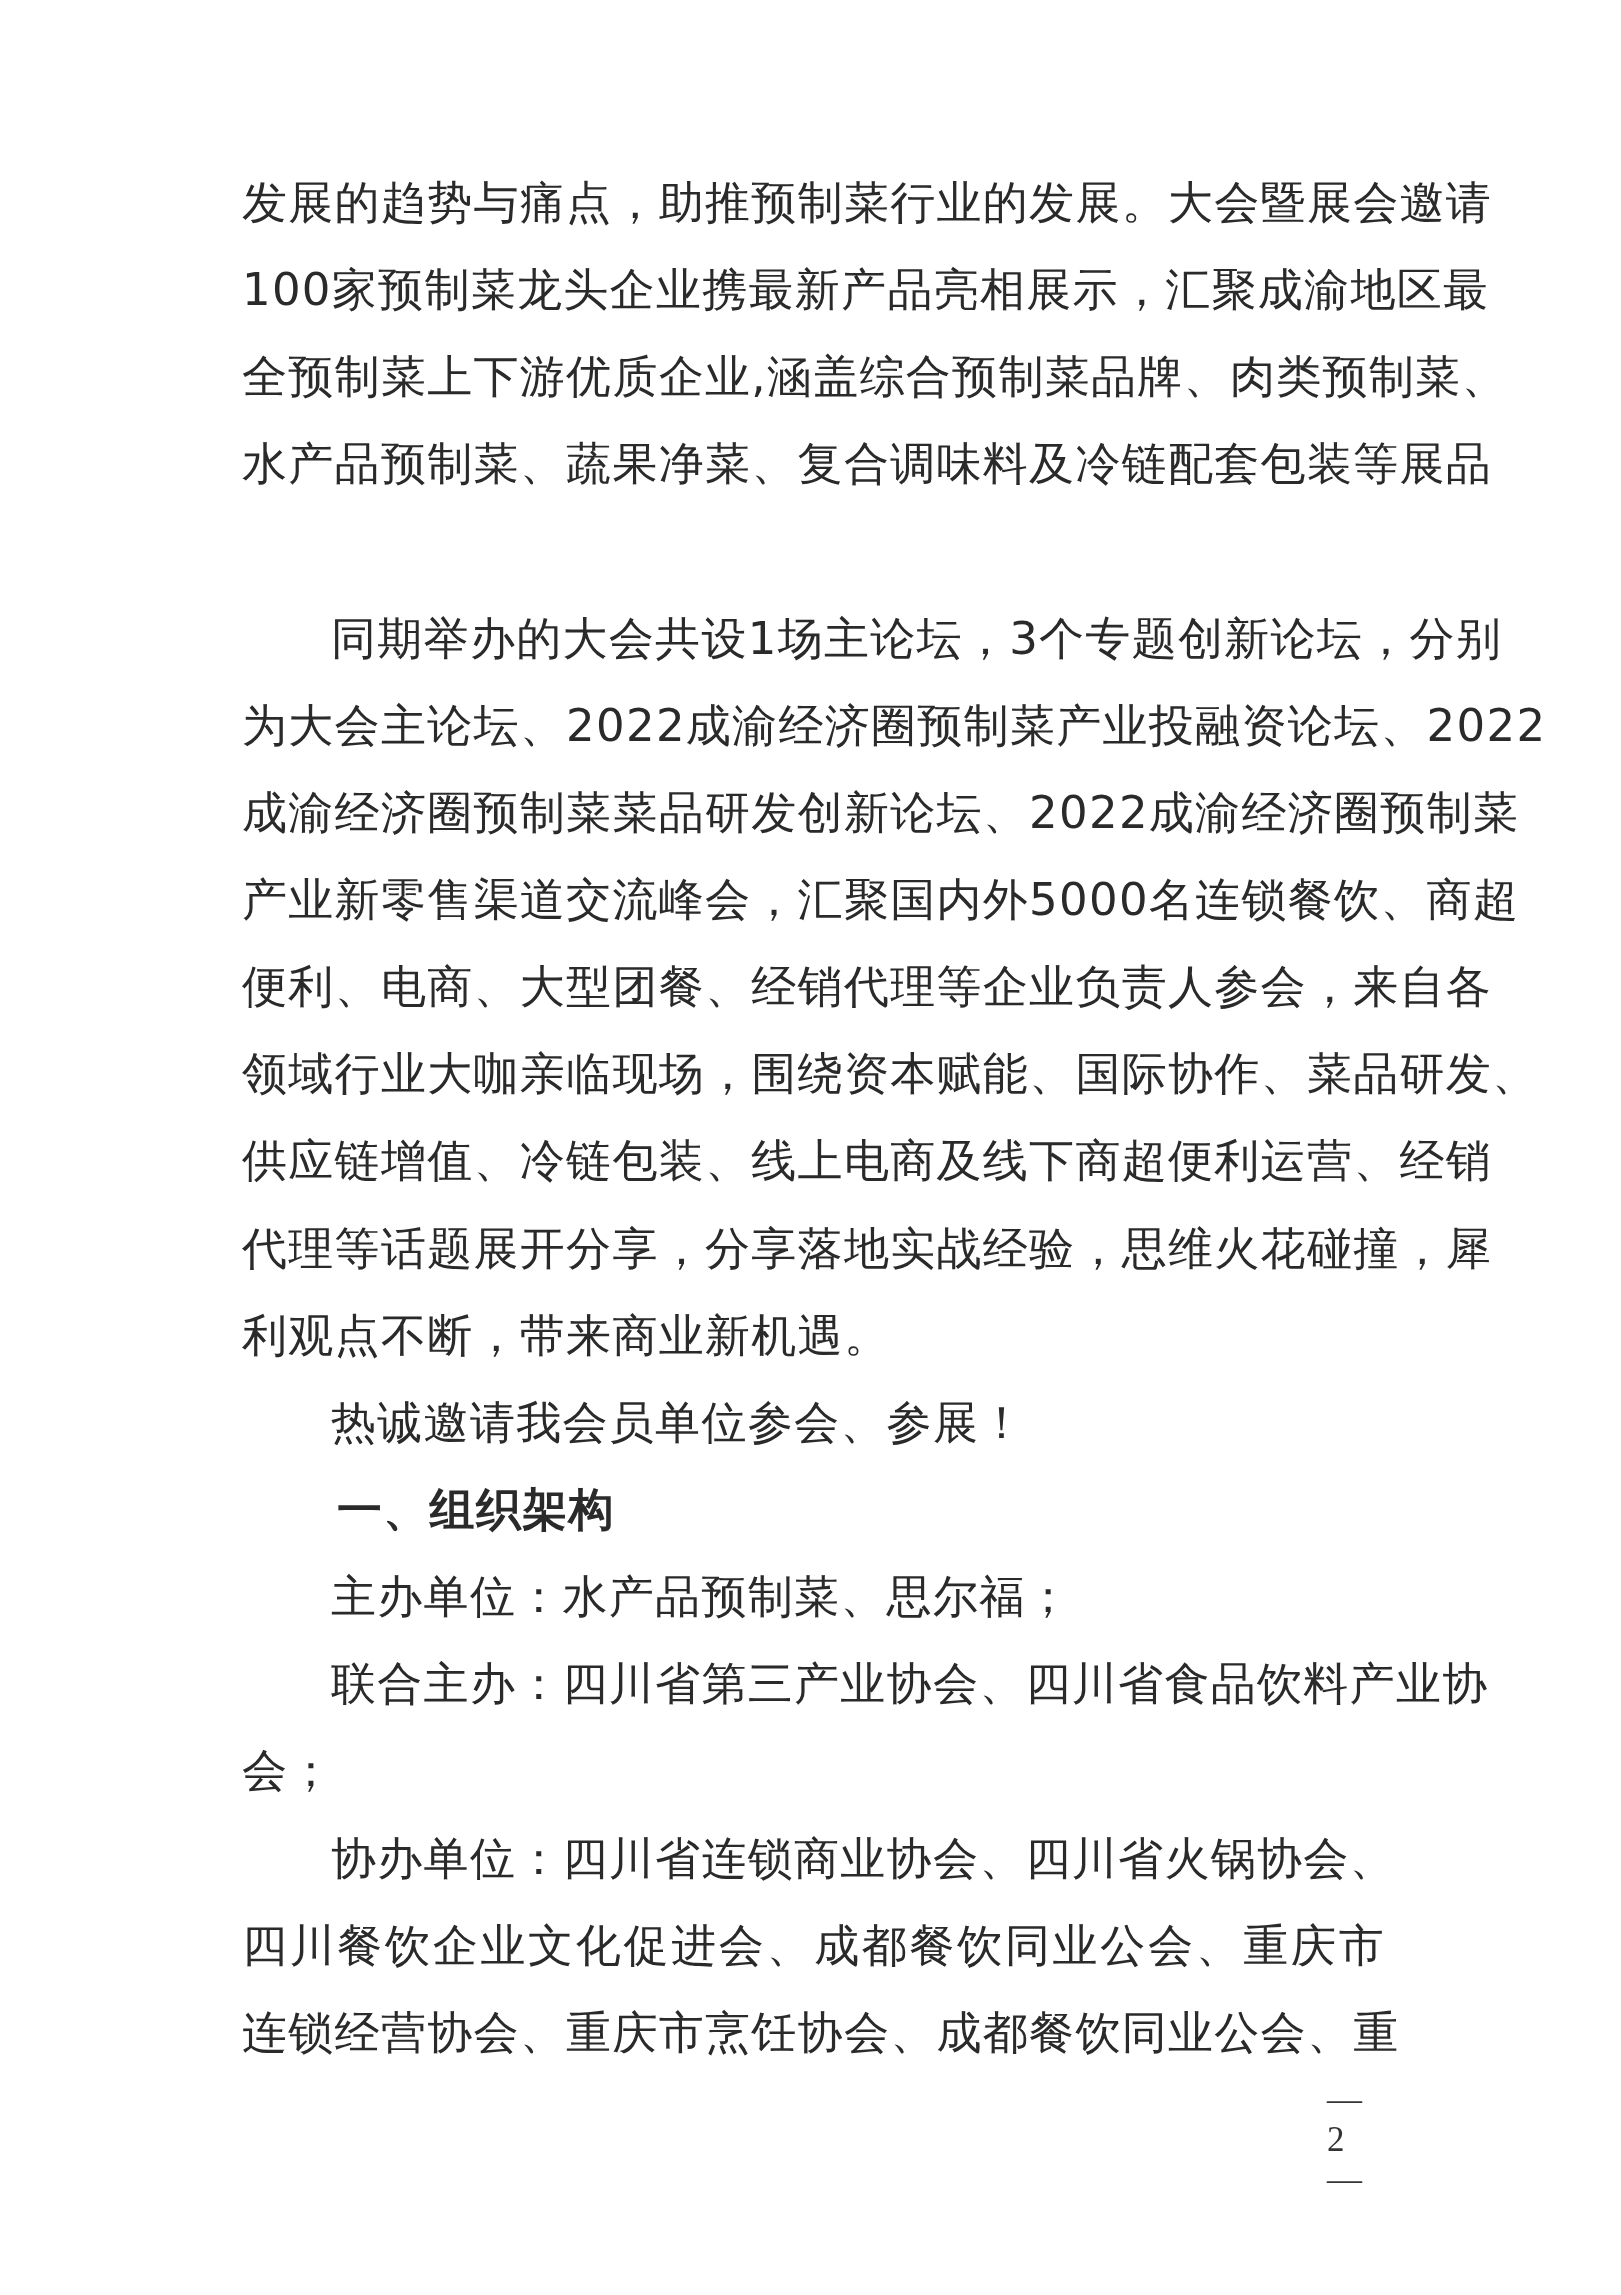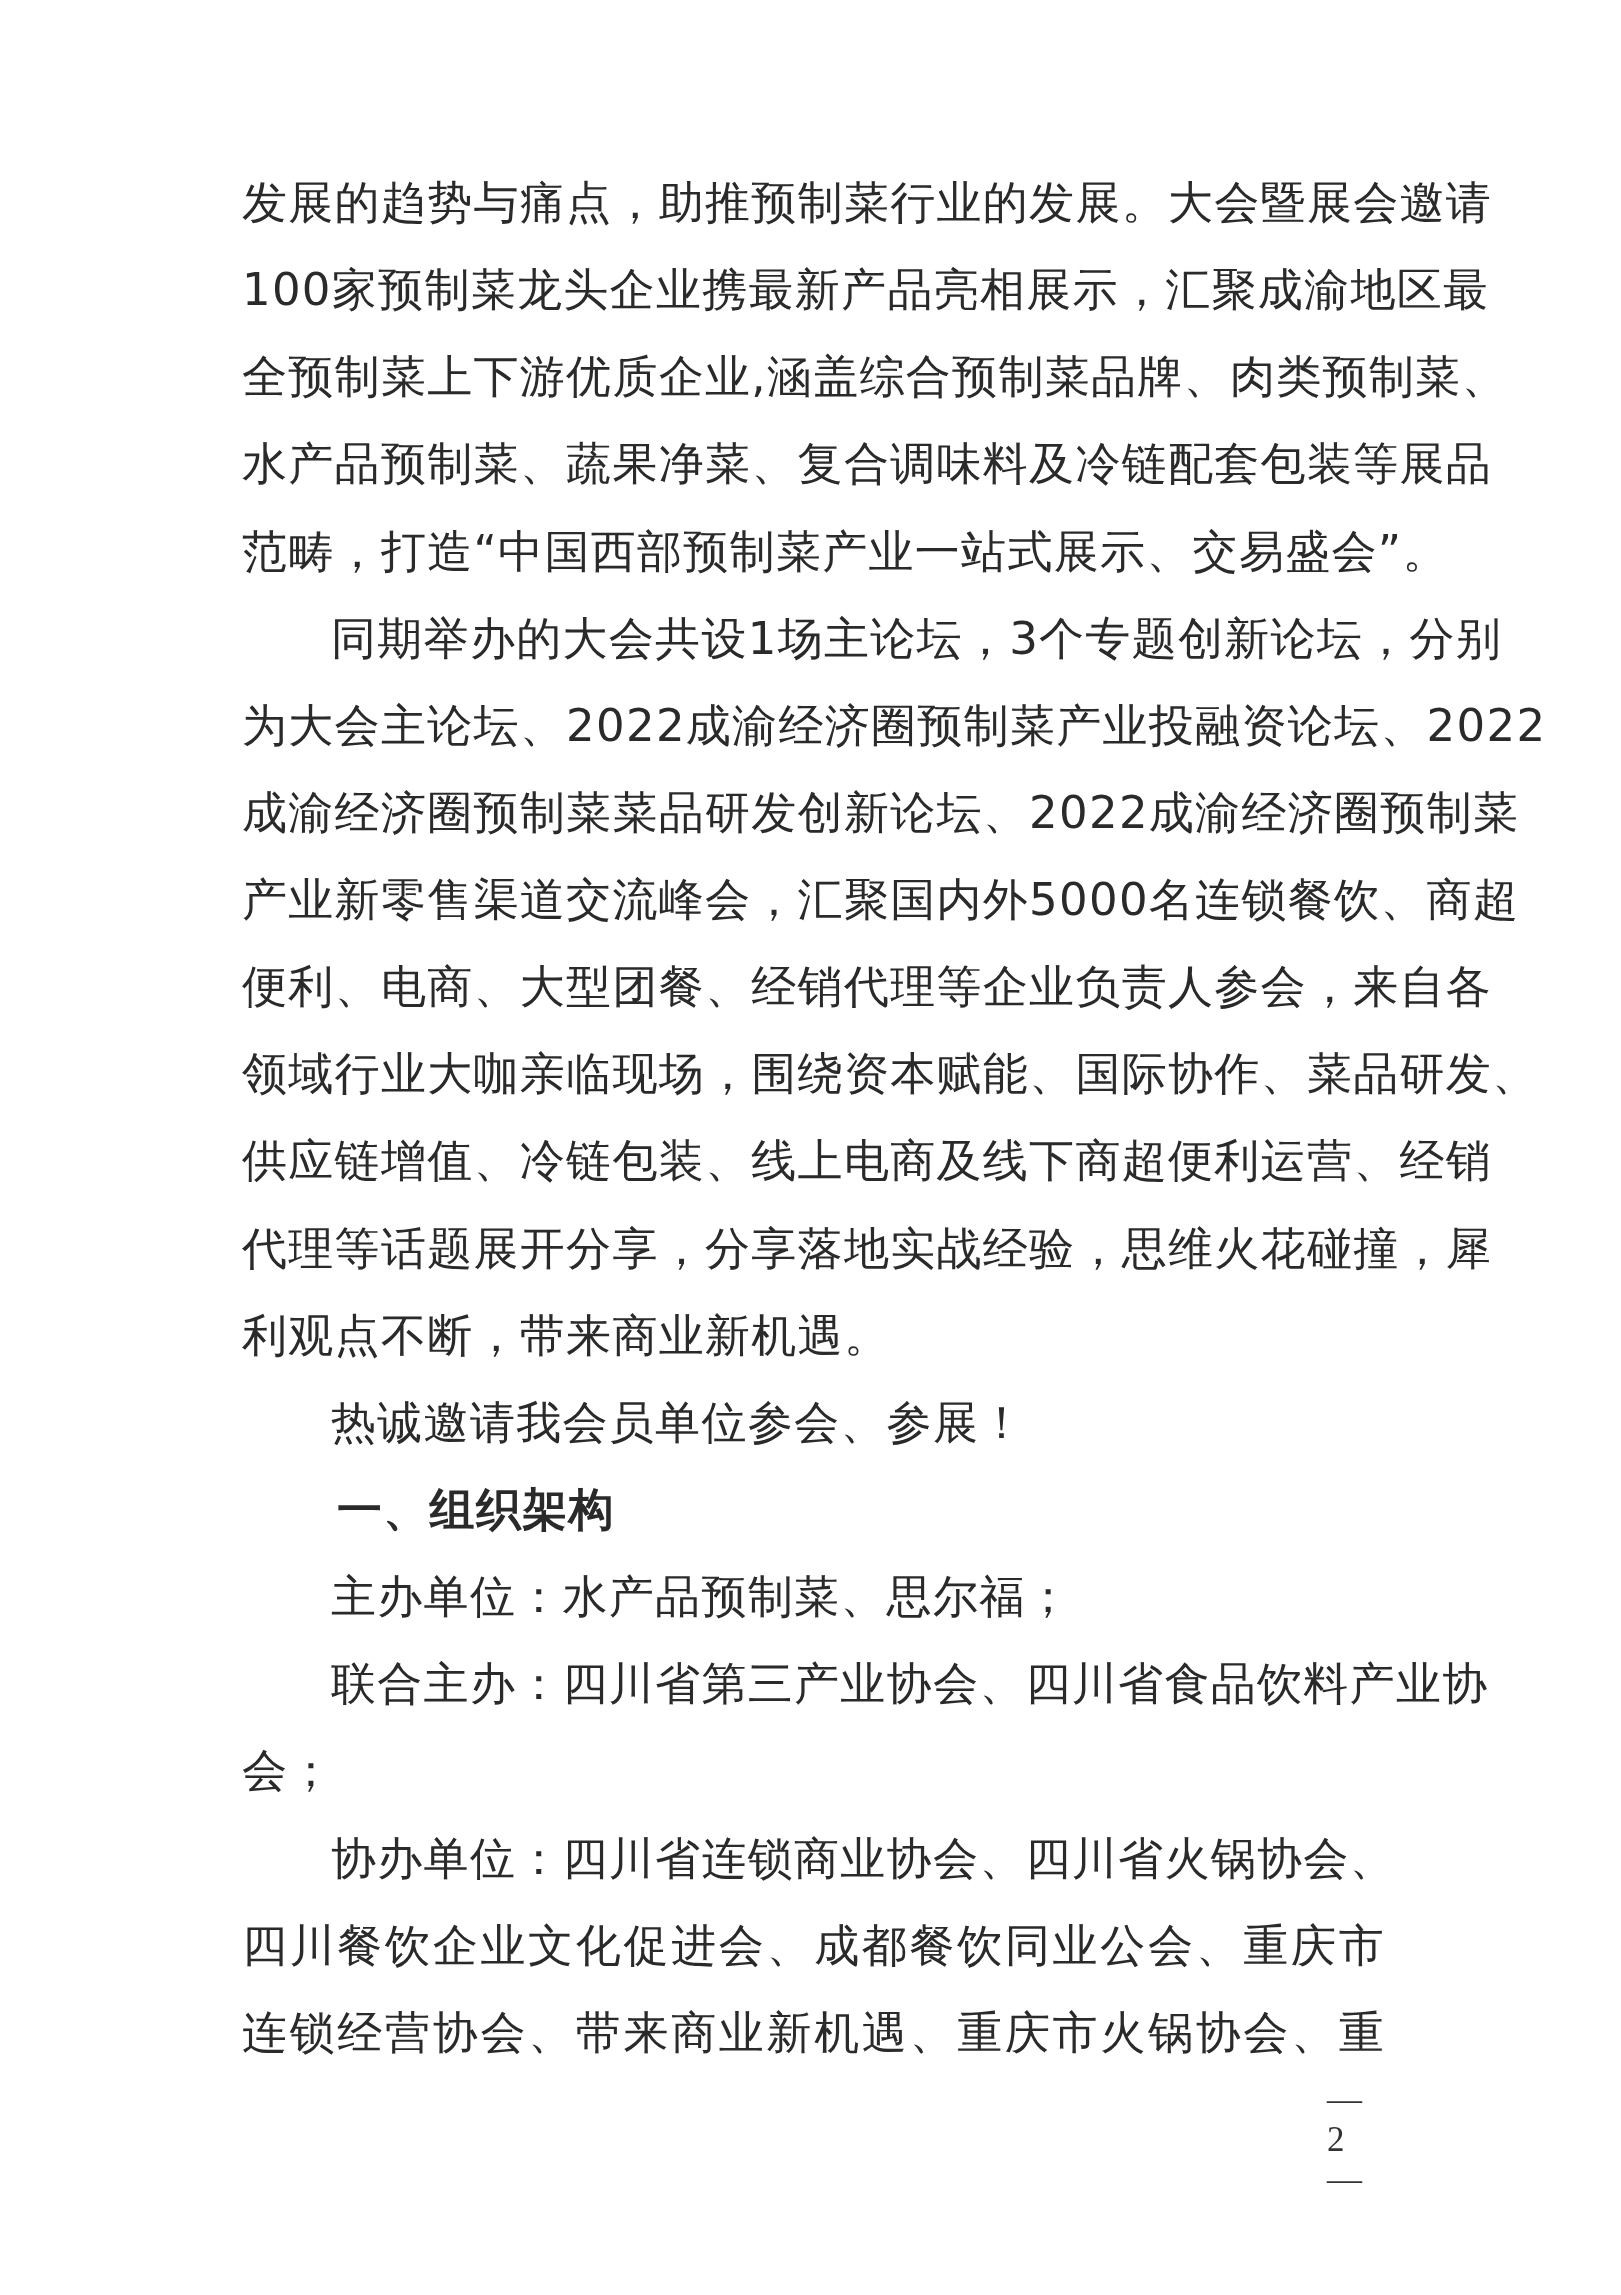--- a/index.html
+++ b/index.html
@@ -33,38 +33,37 @@
 </style>
 </head>
 <body>
 
 <div class="page">
 
   <div class="line" style="top:167px">发展的趋势与痛点，助推预制菜行业的发展。大会暨展会邀请</div>
   <div class="line" style="top:254px">100家预制菜龙头企业携最新产品亮相展示，汇聚成渝地区最</div>
   <div class="line" style="top:341px">全预制菜上下游优质企业,涵盖综合预制菜品牌、肉类预制菜、</div>
   <div class="line" style="top:428px">水产品预制菜、蔬果净菜、复合调味料及冷链配套包装等展品</div>
-  <div class="line" style="top:516px">范畴，打造“中国西部预制菜产业一站式展示、交易盛会”。</div>
 
   <div class="line indent" style="top:603px">同期举办的大会共设1场主论坛，3个专题创新论坛，分别</div>
   <div class="line" style="top:690px">为大会主论坛、2022成渝经济圈预制菜产业投融资论坛、2022</div>
   <div class="line" style="top:777px">成渝经济圈预制菜菜品研发创新论坛、2022成渝经济圈预制菜</div>
   <div class="line" style="top:864px">产业新零售渠道交流峰会，汇聚国内外5000名连锁餐饮、商超</div>
   <div class="line" style="top:951px">便利、电商、大型团餐、经销代理等企业负责人参会，来自各</div>
   <div class="line" style="top:1038px">领域行业大咖亲临现场，围绕资本赋能、国际协作、菜品研发、</div>
   <div class="line" style="top:1125px">供应链增值、冷链包装、线上电商及线下商超便利运营、经销</div>
   <div class="line" style="top:1213px">代理等话题展开分享，分享落地实战经验，思维火花碰撞，犀</div>
   <div class="line last" style="top:1300px">利观点不断，带来商业新机遇。</div>
 
   <div class="line indent last" style="top:1387px">热诚邀请我会员单位参会、参展！</div>
 
   <div class="line indent last heading" style="top:1474px">一、组织架构</div>
 
   <div class="line indent last" style="top:1561px">主办单位：水产品预制菜、思尔福；</div>
   <div class="line indent" style="top:1648px">联合主办：四川省第三产业协会、四川省食品饮料产业协</div>
   <div class="line last" style="top:1735px">会；</div>
   <div class="line indent" style="top:1823px">协办单位：四川省连锁商业协会、四川省火锅协会、</div>
   <div class="line" style="top:1910px">四川餐饮企业文化促进会、成都餐饮同业公会、重庆市</div>
-  <div class="line" style="top:1997px">连锁经营协会、带来商业新机遇、重庆市火锅协会、重</div>
+  <div class="line" style="top:1997px">连锁经营协会、重庆市烹饪协会、成都餐饮同业公会、重</div>
 
   <div class="page-number">—2—</div>
 </div>
 
 
 </body></html>

